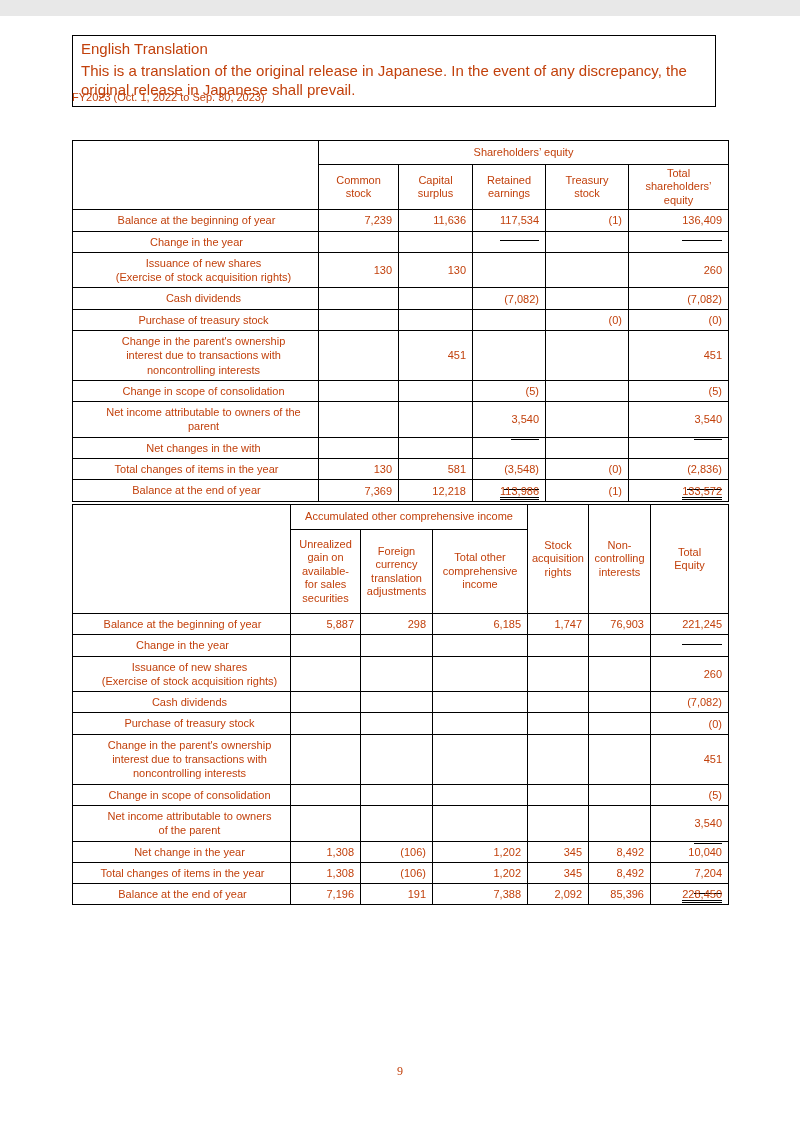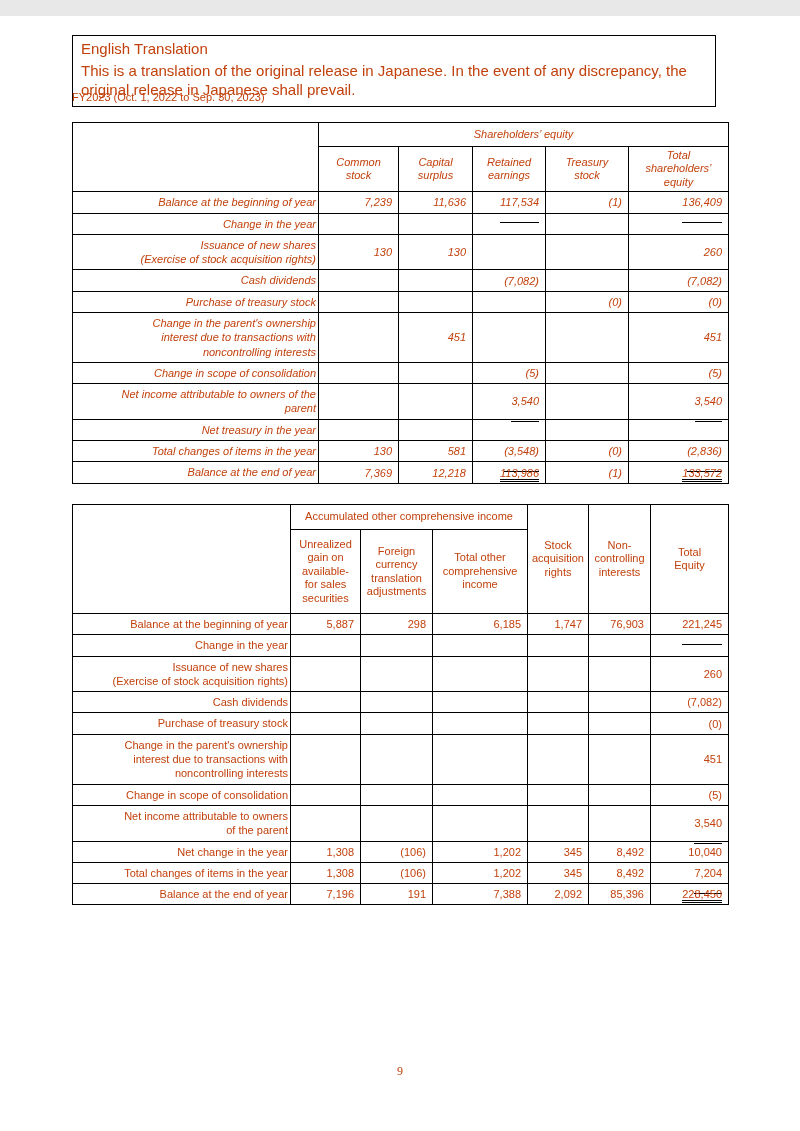--- a/index.html
+++ b/index.html
@@ -9,34 +9,34 @@
   }
   .trans-box{
     position:absolute;left:72px;top:19px;width:626px;
     border:1px solid #000;padding:4px 8px 6px 8px;background:#fff;
   }
   .trans-title{font-size:15px;line-height:1.25;}
   .trans-sub{font-size:15px;line-height:1.3;margin-top:2px;}
   .fy-line{position:absolute;left:72px;top:75px;font-size:11px;}
   .unit-note{position:absolute;left:72px;top:94px;width:656px;text-align:right;font-size:11px;}
   table{border-collapse:collapse;table-layout:fixed;position:absolute;left:72px;font-size:11px;background:#fff;}
-  .t1{top:106px;width:656px;font-style:italic;}
+  .t1{top:124px;width:656px;}
   .t2{top:488px;width:656px;}
   th,td{border:1px solid #000;font-weight:normal;box-sizing:border-box;}
   th.corner{border-top:1px solid #000;}
   th.group,th.col{
     text-align:center;vertical-align:middle;padding:2px 1px;
     white-space:pre-line;line-height:1.22;
   }
   .t1 th.group{height:24px;}
   .t1 tr.sub th.col{height:44px;}
   .t2 th.group{height:25px;}
   .t2 tr.sub th.col{height:84px;}
   td.label{
-    text-align:right;vertical-align:middle;padding:3px 2px 3px 4px;
+    text-align:center;vertical-align:middle;padding:3px 2px 3px 4px;
     white-space:pre-line;line-height:1.3;
   }
   td.label.indent{padding-left:18px;}
   td.num{text-align:right;vertical-align:middle;padding:3px 6px 3px 2px;height:20px;}
   td.num span.u{border-bottom:1px solid #000;padding-bottom:14px;}
   td.num span.uu{border-bottom:3px double #000;padding-bottom:0px;}
   .page-num{
     position:absolute;left:0;top:1048px;width:100%;text-align:center;
     font-family:"Liberation Serif","DejaVu Serif",serif;font-size:12px;
   }
@@ -145,21 +145,21 @@
         <tr>
           <td class="label indent">Net income attributable to owners of the
 parent</td>
           <td class="num"></td>
           <td class="num"></td>
           <td class="num"><span class="u">3,540</span></td>
           <td class="num"></td>
           <td class="num"><span class="u">3,540</span></td>
         </tr>
         <tr>
-          <td class="label indent">Net treasury in the year</td>
+          <td class="label indent">Net changes in the with</td>
           <td class="num"></td>
           <td class="num"></td>
           <td class="num"></td>
           <td class="num"></td>
           <td class="num"></td>
         </tr>
         <tr>
           <td class="label">Total changes of items in the year</td>
           <td class="num">130</td>
           <td class="num">581</td>

